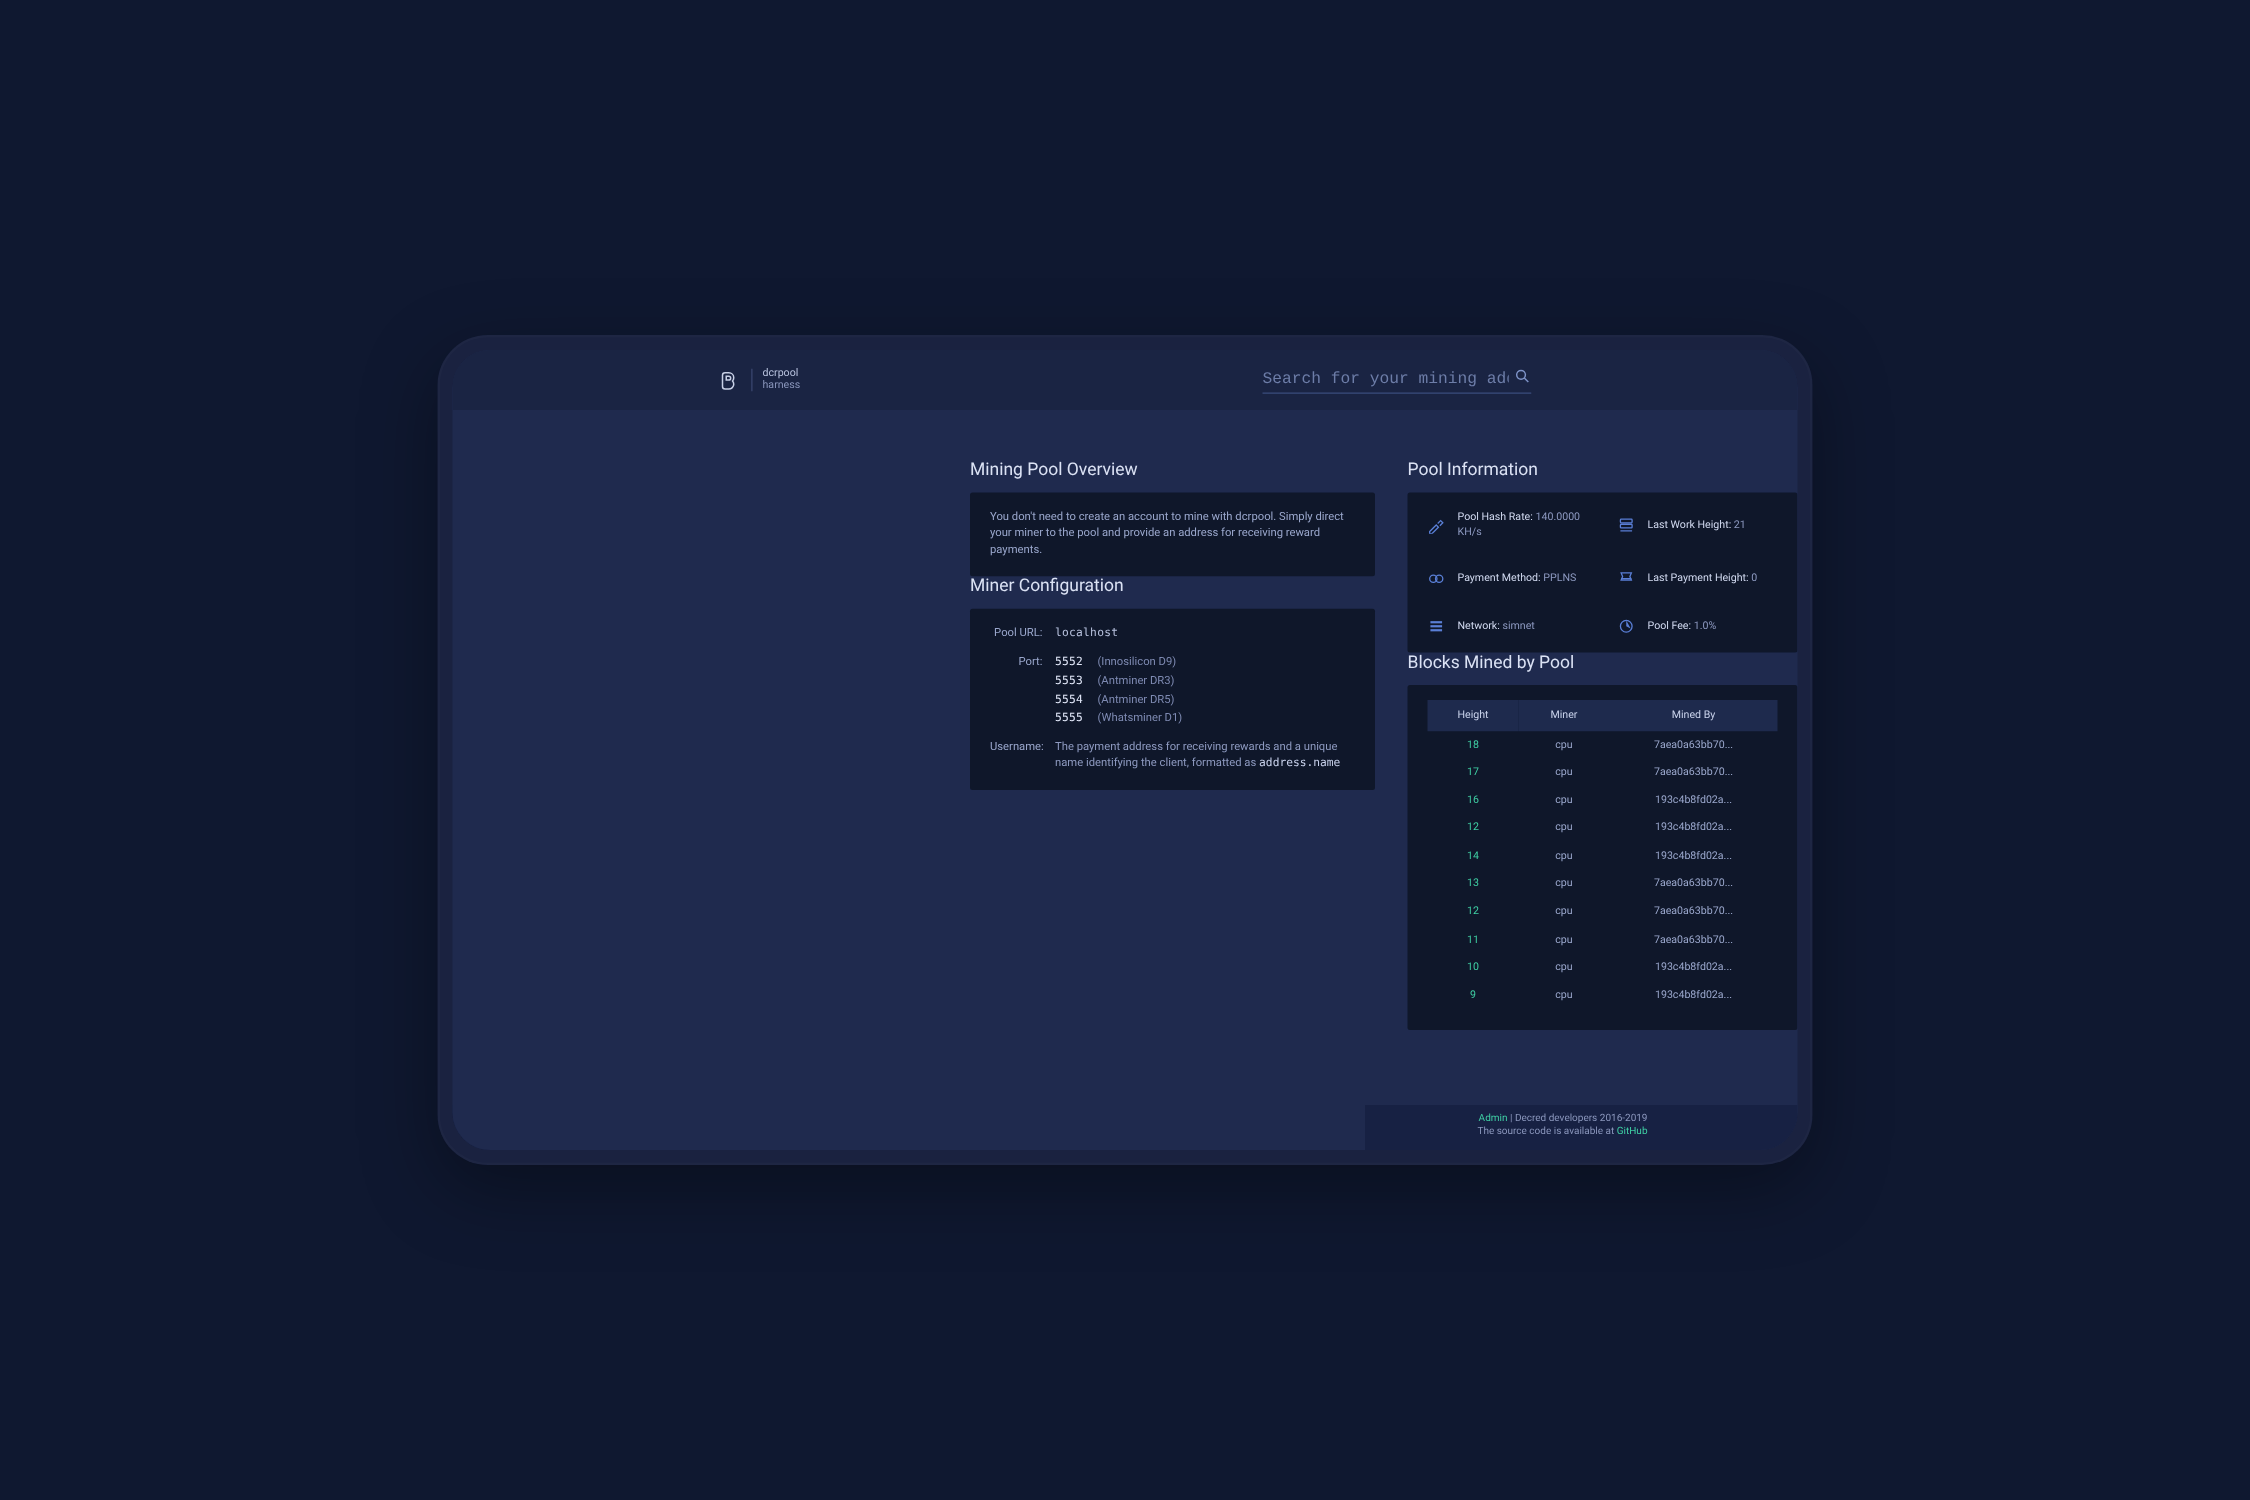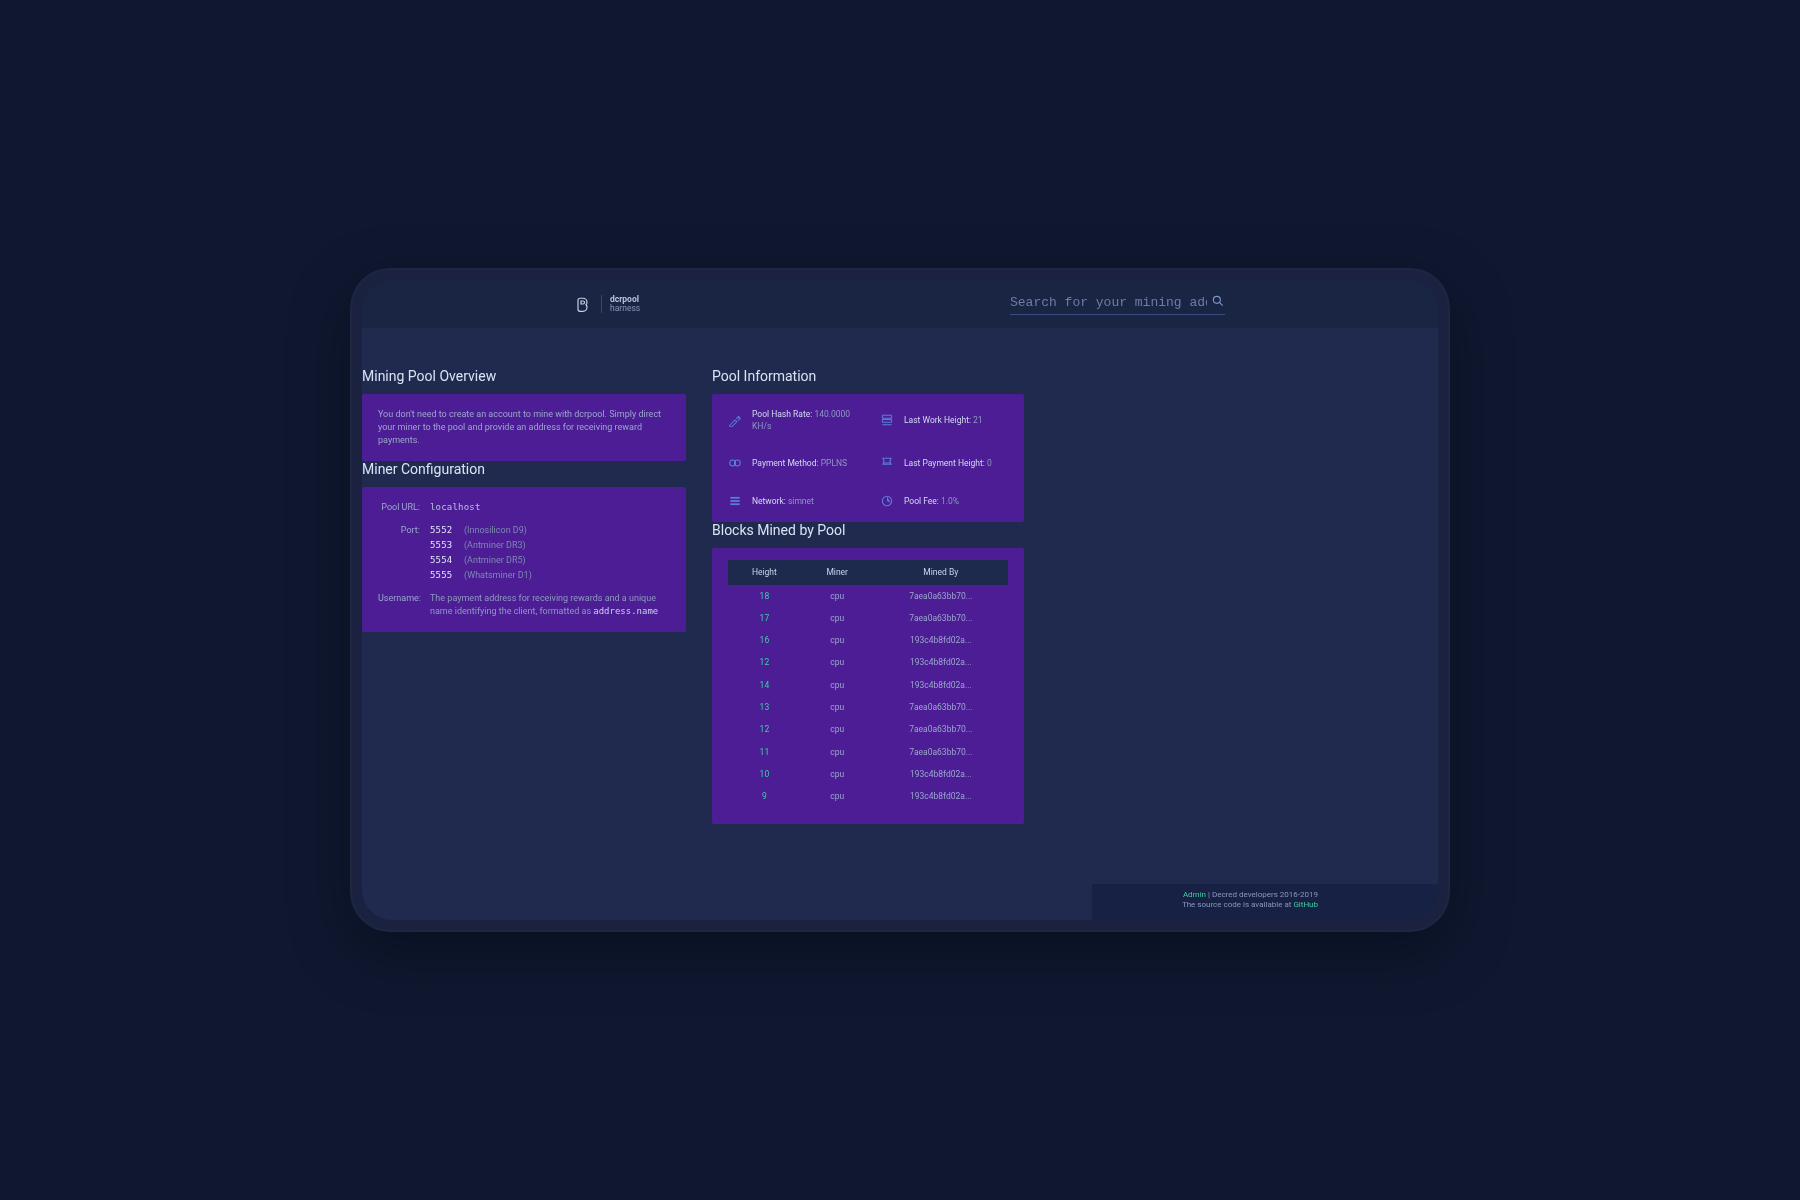--- a/index.html
+++ b/index.html
@@ -47,21 +47,21 @@
   }
   .logo-mark {
     width: 18px; height: 18px;
     display:flex;align-items:center;justify-content:center;
   }
   .logo-divider {
     width: 1px; height: 18px; background: #3a4670;
     margin: 0 2px;
   }
   .logo-text { font-size: 8.5px; line-height: 1.05; color:#b8c2de; }
-  .logo-text .l1 { display:block; font-weight:700; }
+  .logo-text .l1 { display:block; font-weight:400; }
   .logo-text .l2 { display:block; color:#8a96bc; }
   .search-wrap {
     display: flex; align-items: center;
     border-bottom: 1px solid #3a4c7e;
     width: 215px;
     padding-bottom: 2px;
   }
   .search-input {
     flex: 1;
     background: transparent;
@@ -74,34 +74,34 @@
   }
   .search-input::placeholder { color: #6d7da8; }
   .search-btn {
     background: none; border: none; cursor: pointer;
     padding: 0; margin-left: 4px;
     display:flex;align-items:center;
   }
   .content {
     padding: 40px 0 60px;
     display: flex;
-    justify-content: flex-start;
+    justify-content: flex-end;
     gap: 26px;
   }
   .col { display: flex; flex-direction: column; }
   .col-left { width: 324px; }
   .col-right { width: 312px; }
   .section-title {
     color: #dbe2f4;
     font-size: 14px;
     font-weight: 400;
     margin-bottom: 10px;
   }
   .card {
-    background: #4c1d95;
+    background: #0f172a;
     border-radius: 2px;
     padding: 14px 16px;
     color: #9aa7cc;
     font-size: 9px;
     line-height: 1.45;
   }
   .card + .section-title,
   .section-title.mt { }
   .overview p + p { margin-top: 8px; }
   .info-grid {

